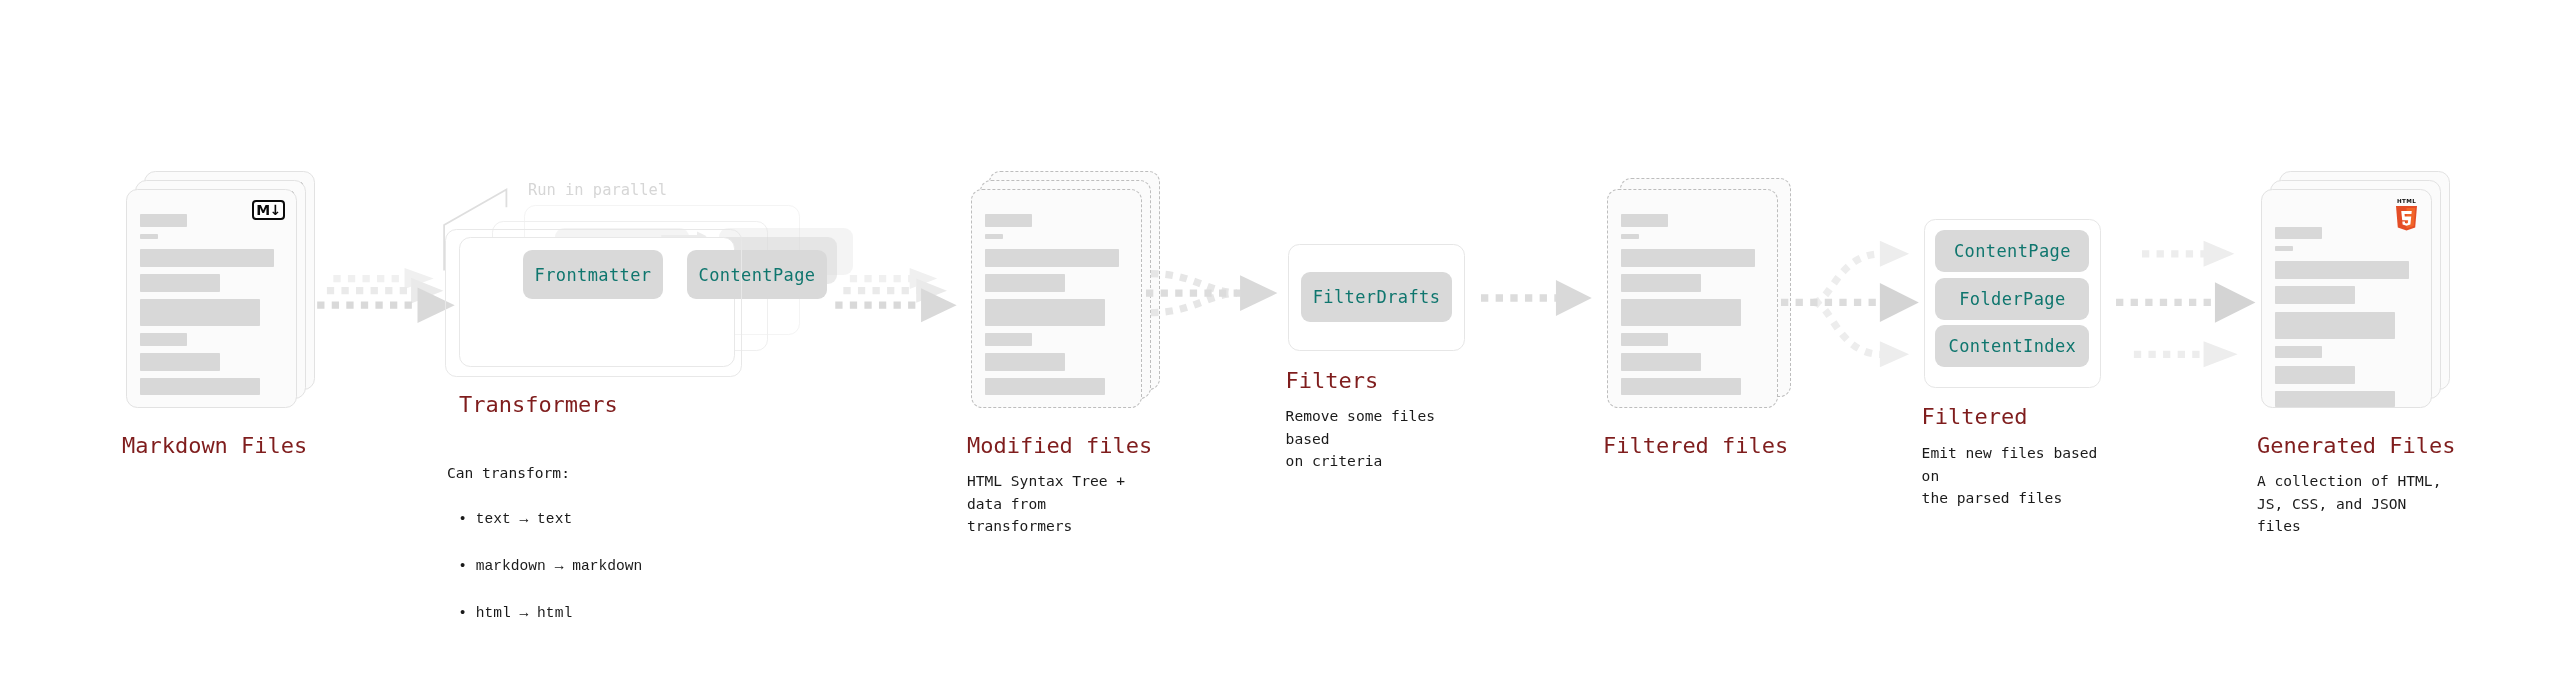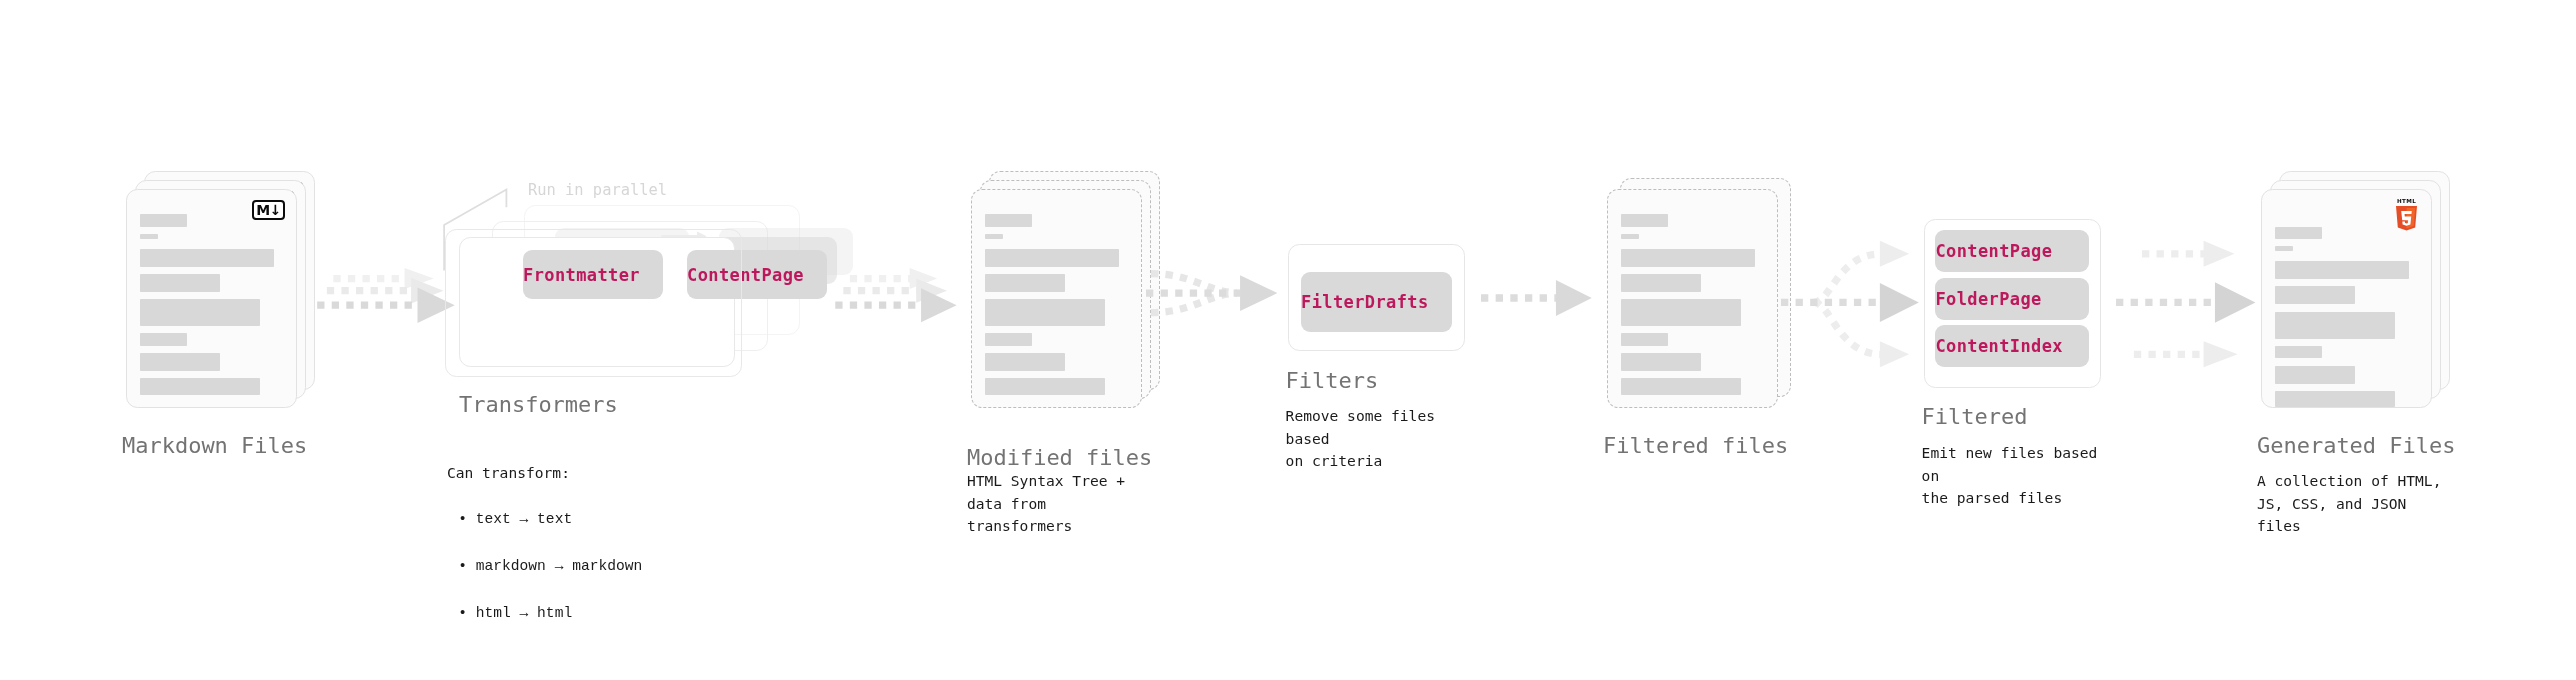--- a/index.html
+++ b/index.html
@@ -76,35 +76,34 @@
     border-radius: 11.4px;
     background: #ffffff;
   }
   .frame.ghost  { border-color: #efefef; background: transparent; }
   .frame.ghost2 { border-color: #f4f4f4; background: transparent; }
 
   .pill {
     position: absolute;
     background: #d9d9d9;
     border-radius: 9px;
-    display: flex; align-items: center; 
+    display: flex; align-items: center; justify-content: center;
     font-size: 17px;
-    color: #be185d;
+    color: #0f766e;
     white-space: nowrap;
     letter-spacing: 0.4px;
-    font-weight: bold;
   }
   .pill.g1 { background: rgba(217,217,217,0.55); }
   .pill.g2 { background: rgba(217,217,217,0.30); }
 
   
   .cap-title {
     position: absolute;
     font-size: 22px;
-    color: #737373;
+    color: #7f1d1d;
     white-space: nowrap;
     letter-spacing: 0px;
   }
   .cap-sub {
     position: absolute;
     font-size: 14.6px;
     line-height: 1.55;
     color: #1a1a1a;
     white-space: pre-line;
   }
@@ -240,39 +239,39 @@
           <div class="dl" style="width:18px;height:4.9px;margin-bottom:9.8px;"></div>
           <div class="dl" style="width:134px;height:18px;"></div>
           <div class="dl" style="width:80px;height:18px;"></div>
           <div class="dl" style="width:120px;height:27px;"></div>
           <div class="dl" style="width:47px;height:12.2px;"></div>
           <div class="dl" style="width:80px;height:18px;"></div>
           <div class="dl" style="width:120px;height:16.3px;"></div>
         </div>
       </div>
     </div>
-    <div class="cap-title" style="left:-4.1px; top:244px;margin-top:12px;">Modified files</div>
+    <div class="cap-title" style="left:-4.1px; top:244px;">Modified files</div>
     <div class="cap-sub" style="left:-4.1px; top:281px;">HTML Syntax Tree +
 data from transformers</div>
   </div>
 
   <div class="node" style="left:1146px; top:262px;">
     <svg width="146" height="106" viewBox="0 0 180 130">
       <g fill="none" stroke="#e6e6e6" stroke-width="9" stroke-dasharray="9 9">
         <path d="M6 14 C58 14, 74 36, 112 38"></path>
         <path d="M6 62 C58 62, 74 40, 112 38"></path>
       </g>
       <line x1="0" y1="38" x2="120" y2="38" stroke="#dcdcdc" stroke-width="9" stroke-dasharray="9 9"></line>
       <polygon points="116,16 162,38 116,60" fill="#d9d9d9"></polygon>
     </svg>
   </div>
 
   <div class="node" style="left:1288px; top:244px; width:179px;">
     <div class="frame" style="left:0; top:0; width:177px; height:107px; border-color:#e6e6e6;"></div>
-    <div class="pill" style="left:13px; top:28px; width:151px; height:60px;">
+    <div class="pill" style="left:13px; top:28px; width:151px; height:50px;">
       <span>FilterDrafts</span>
     </div>
     <div class="cap-title" style="left:-2.4px; top:124px;">Filters</div>
     <div class="cap-sub" style="left:-2.4px; top:161px;">Remove some files based
 on criteria</div>
   </div>
 
   <div class="node" style="left:1481px; top:280px;">
     <svg width="114" height="49" viewBox="0 0 140 60">
       <line x1="0" y1="22" x2="96" y2="22" stroke="#dcdcdc" stroke-width="9" stroke-dasharray="9 9"></line>

